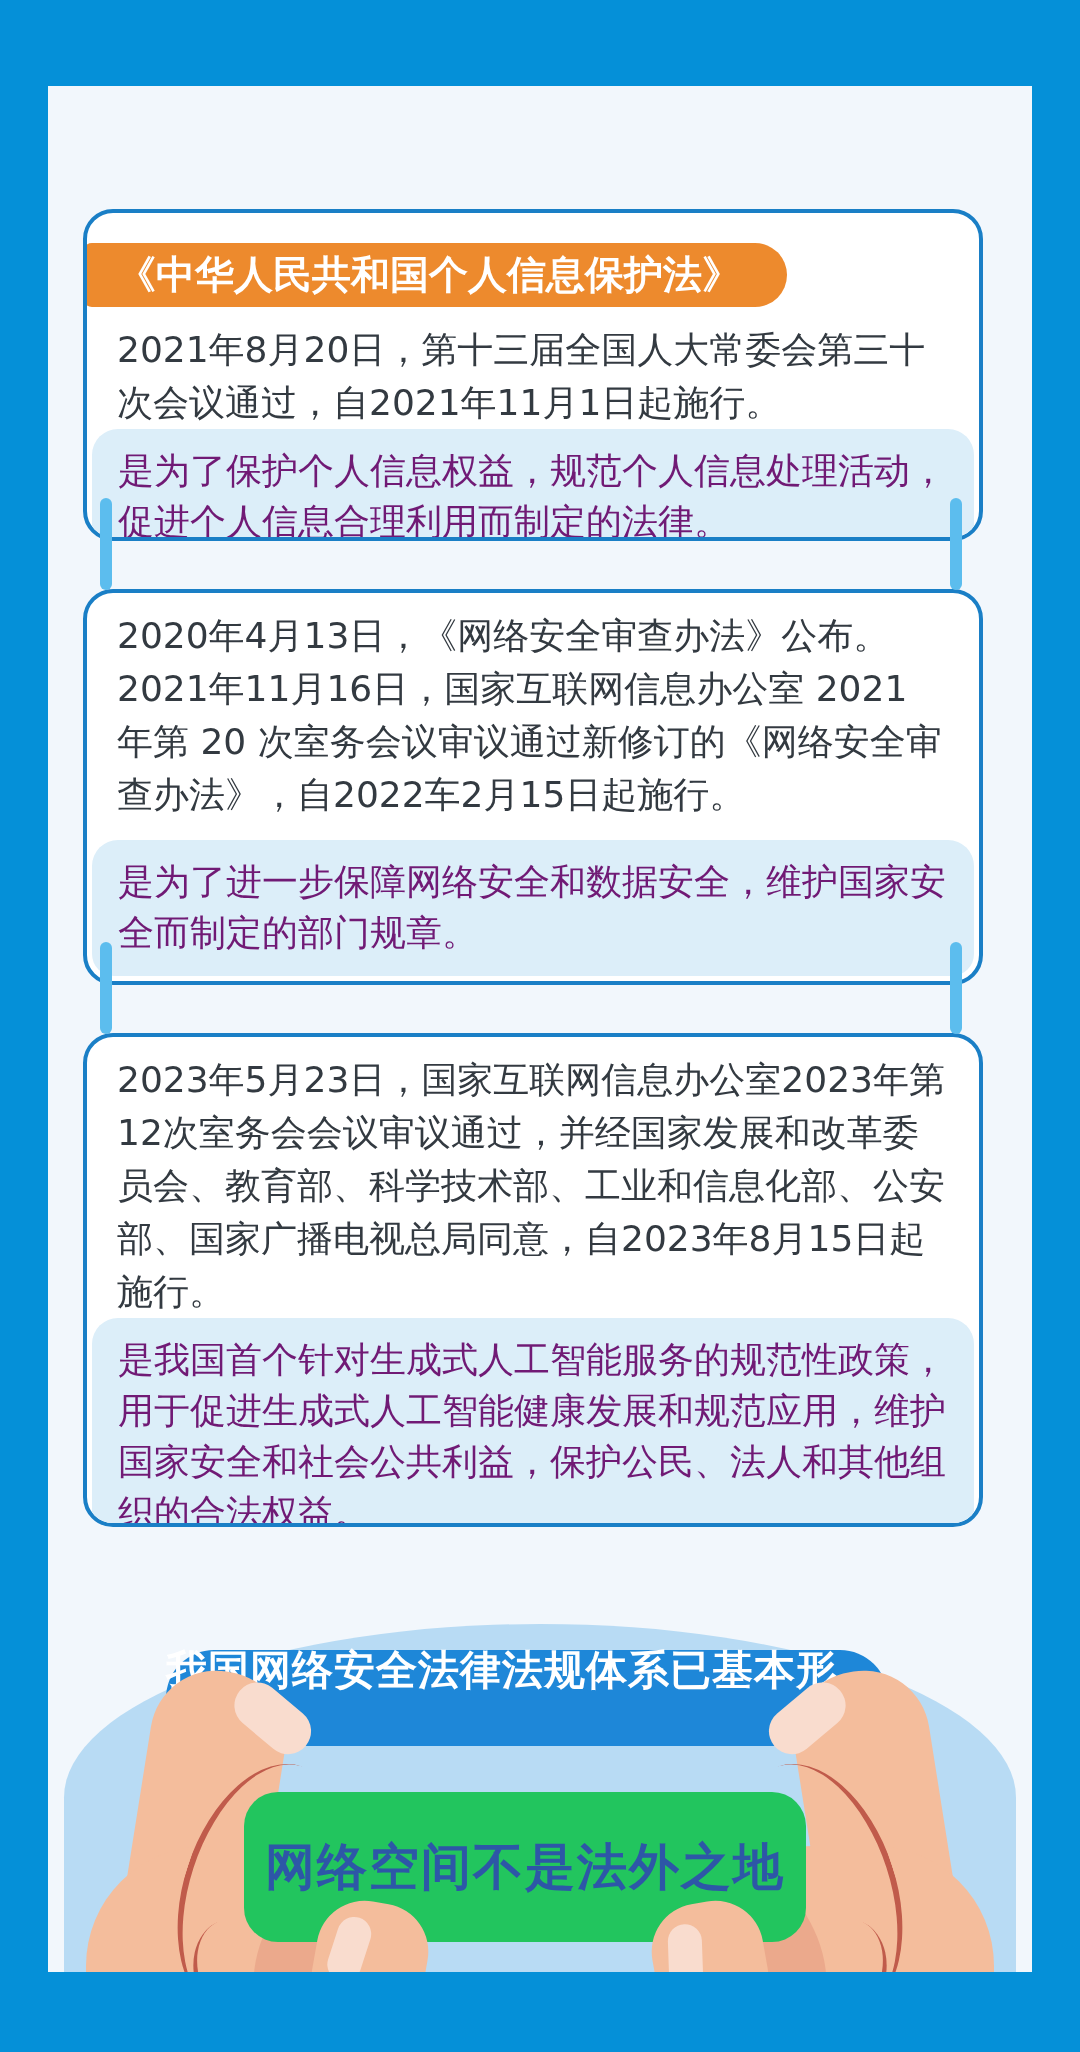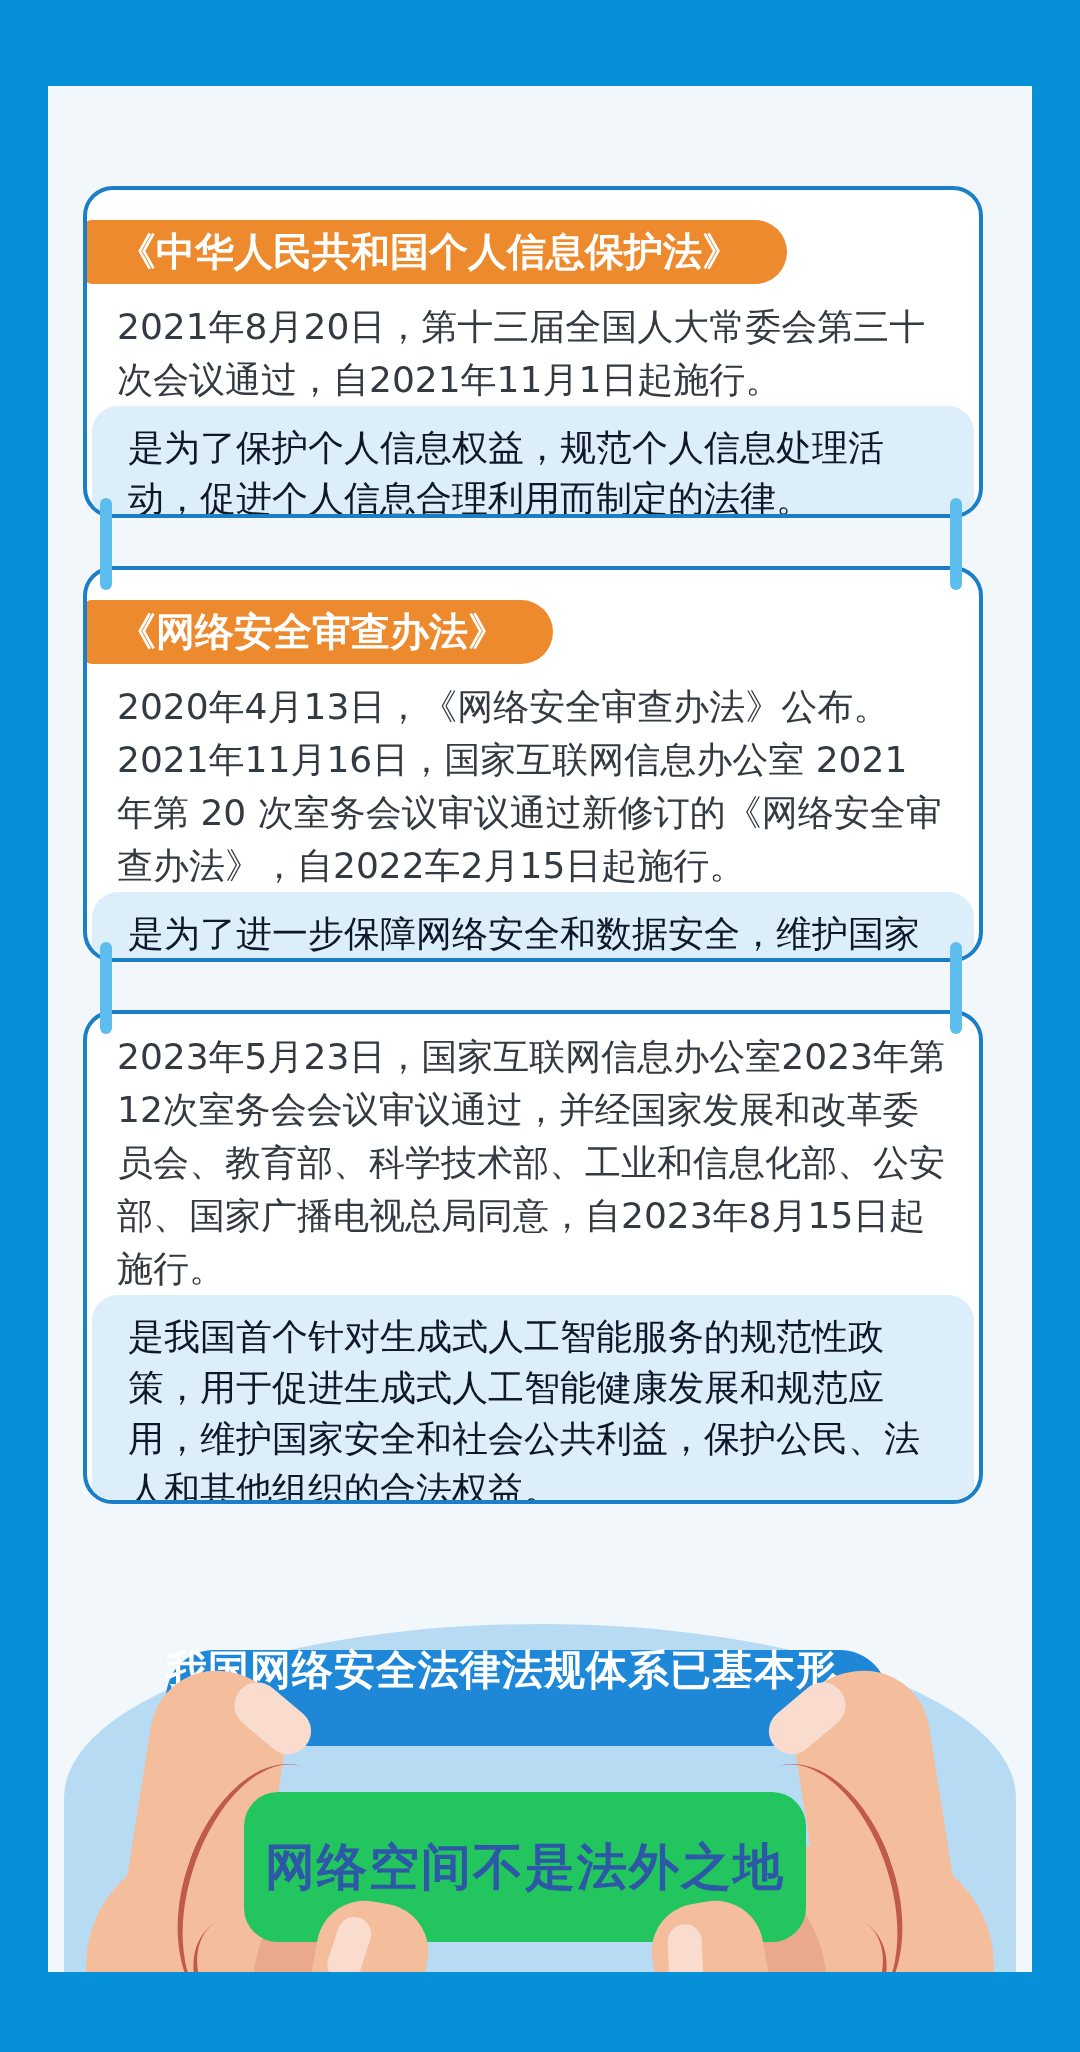--- a/index.html
+++ b/index.html
@@ -9,39 +9,39 @@
     font-family:"DejaVu Sans","Liberation Sans",sans-serif;
   }
   .panel{
     position:absolute;left:48px;top:86px;width:984px;height:1886px;
     background:#F2F7FC;overflow:hidden;
   }
   
   .card{
     position:absolute;left:35px;width:900px;box-sizing:border-box;
     background:#FFFFFF;border:4px solid #1A7FC6;border-radius:30px;
-    overflow:hidden;display:flex;flex-direction:column;z-index:1;
+    overflow:hidden;display:flex;flex-direction:column;z-index:1;margin-top:23px;
   }
   .card1{top:100px;height:332px;}
   .card2{top:480px;height:396px;}
   .card3{top:924px;height:494px;}
   .pill{
     display:block;align-self:flex-start;margin:30px 0 0 -4px;
     background:#ED8A2D;color:#FFFFFF;font-weight:bold;
     font-size:39px;line-height:60px;padding:2px 46px 2px 34px;
     border-radius:10px 36px 36px 10px;white-space:nowrap;
   }
   .card-body{
     margin:16px 28px 0 30px;color:#333A41;
     font-size:36px;line-height:53px;
   }
   .note{
     margin:12px 5px 5px;margin-top:auto;
     background:#DCEEF9;border-radius:26px 26px 22px 22px;
-    padding:16px 36px 18px;color:#0f172a;
+    padding:16px 26px 18px;color:#701a75;
     font-size:36px;line-height:51px;
   }
   
   .conn{
     position:absolute;width:12px;height:92px;background:#5CBDEE;
     border-radius:6px;z-index:3;
   }
   .g1{top:412px;} .g2{top:856px;}
   .cl{left:52px;} .cr{left:902px;}
   
@@ -124,21 +124,20 @@
   <section class="card card1">
     <h2 class="pill">《中华人民共和国个人信息保护法》</h2>
     <p class="card-body">2021年8月20日，第十三届全国人大常委会第三十次会议通过，自2021年11月1日起施行。</p>
     <p class="note">是为了保护个人信息权益，规范个人信息处理活动，促进个人信息合理利用而制定的法律。</p>
   </section>
 
   <i class="conn g1 cl"></i>
   <i class="conn g1 cr"></i>
 
   <section class="card card2">
-    <h2 class="pill">《网络安全审查办法》</h2>
     <p class="card-body">2020年4月13日，《网络安全审查办法》公布。2021年11月16日，国家互联网信息办公室 2021 年第 20 次室务会议审议通过新修订的《网络安全审查办法》，自2022车2月15日起施行。</p>
     <p class="note">是为了进一步保障网络安全和数据安全，维护国家安全而制定的部门规章。</p>
   </section>
 
   <i class="conn g2 cl"></i>
   <i class="conn g2 cr"></i>
 
   <section class="card card3">
     <p class="card-body">2023年5月23日，国家互联网信息办公室2023年第12次室务会会议审议通过，并经国家发展和改革委员会、教育部、科学技术部、工业和信息化部、公安部、国家广播电视总局同意，自2023年8月15日起施行。</p>
     <p class="note">是我国首个针对生成式人工智能服务的规范性政策，用于促进生成式人工智能健康发展和规范应用，维护国家安全和社会公共利益，保护公民、法人和其他组织的合法权益。</p>

